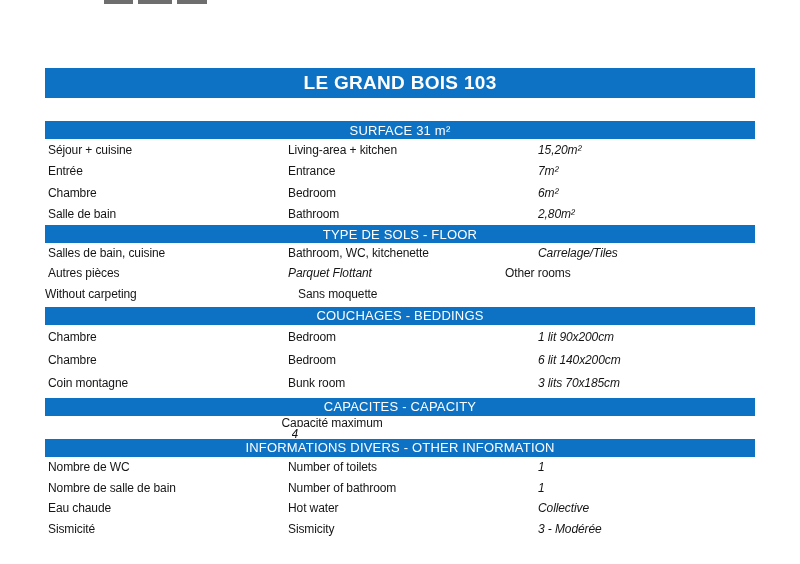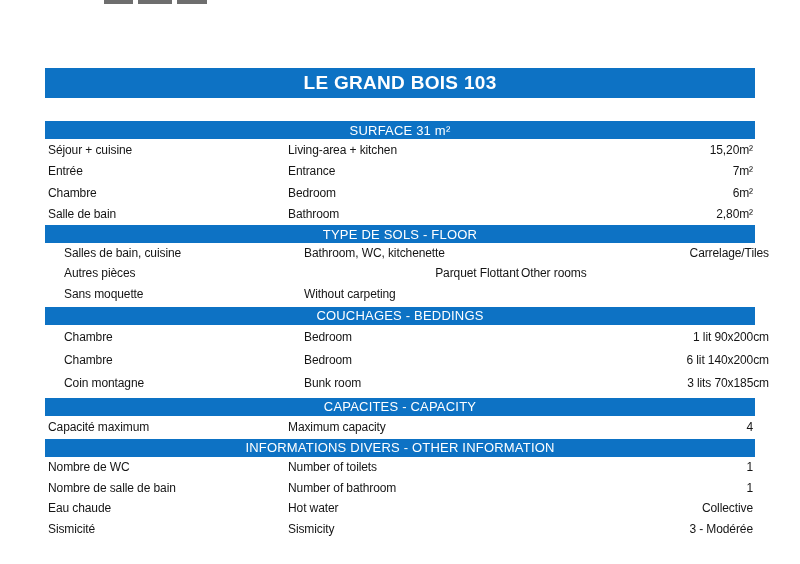--- a/index.html
+++ b/index.html
@@ -56,27 +56,27 @@
   .row {
     display: flex;
     align-items: center;
     font-size: 12px;
     color: #151515;
     letter-spacing: -0.1px;
   }
   .rows-0 .row { height: 21.5px; }
   .rows-1 .row { height: 20.3px; }
   .rows-2 .row { height: 23.3px; }
-  .rows-3 .row { height: 23px; }
+  .rows-3 .row { height: 23px; flex-direction: column; }
   .rows-4 .row { height: 20.6px; }
-  .rows-1, .rows-2 { margin-bottom: 3px; margin-left: 16px; }
+  .rows-1, .rows-2 { margin-bottom: 3px; }
   .cell { white-space: nowrap; overflow: hidden; }
   .cell.fr { width: 240px; padding-left: 3px; }
   .cell.en { flex: 1; }
-  .cell.value { width: 215px; text-align: right; padding-right: 2px; }
+  .cell.value { width: 215px; padding-right: 2px; font-style: italic; }
 </style>
 </head>
 <body>
 
 <div class="page">
 
   <div class="artifact">
     <span class="seg s1"></span>
     <span class="seg s2"></span>
     <span class="seg s3"></span>
@@ -116,22 +116,22 @@
             <div class="cell fr">Salles de bain, cuisine</div>
             <div class="cell en">Bathroom, WC, kitchenette</div>
             <div class="cell value">Carrelage/Tiles</div>
           </div>
           <div class="row">
             <div class="cell fr">Autres pièces</div>
             <div class="cell value">Parquet Flottant</div>
             <div class="cell en">Other rooms</div>
           </div>
           <div class="row">
+            <div class="cell en">Without carpeting</div>
             <div class="cell fr">Sans moquette</div>
-            <div class="cell en">Without carpeting</div>
             <div class="cell value"></div>
           </div>
         </div>
         <div class="section-header">COUCHAGES - BEDDINGS</div>
         <div class="rows rows-2">
           <div class="row">
             <div class="cell fr">Chambre</div>
             <div class="cell en">Bedroom</div>
             <div class="cell value">1 lit 90x200cm</div>
           </div>

